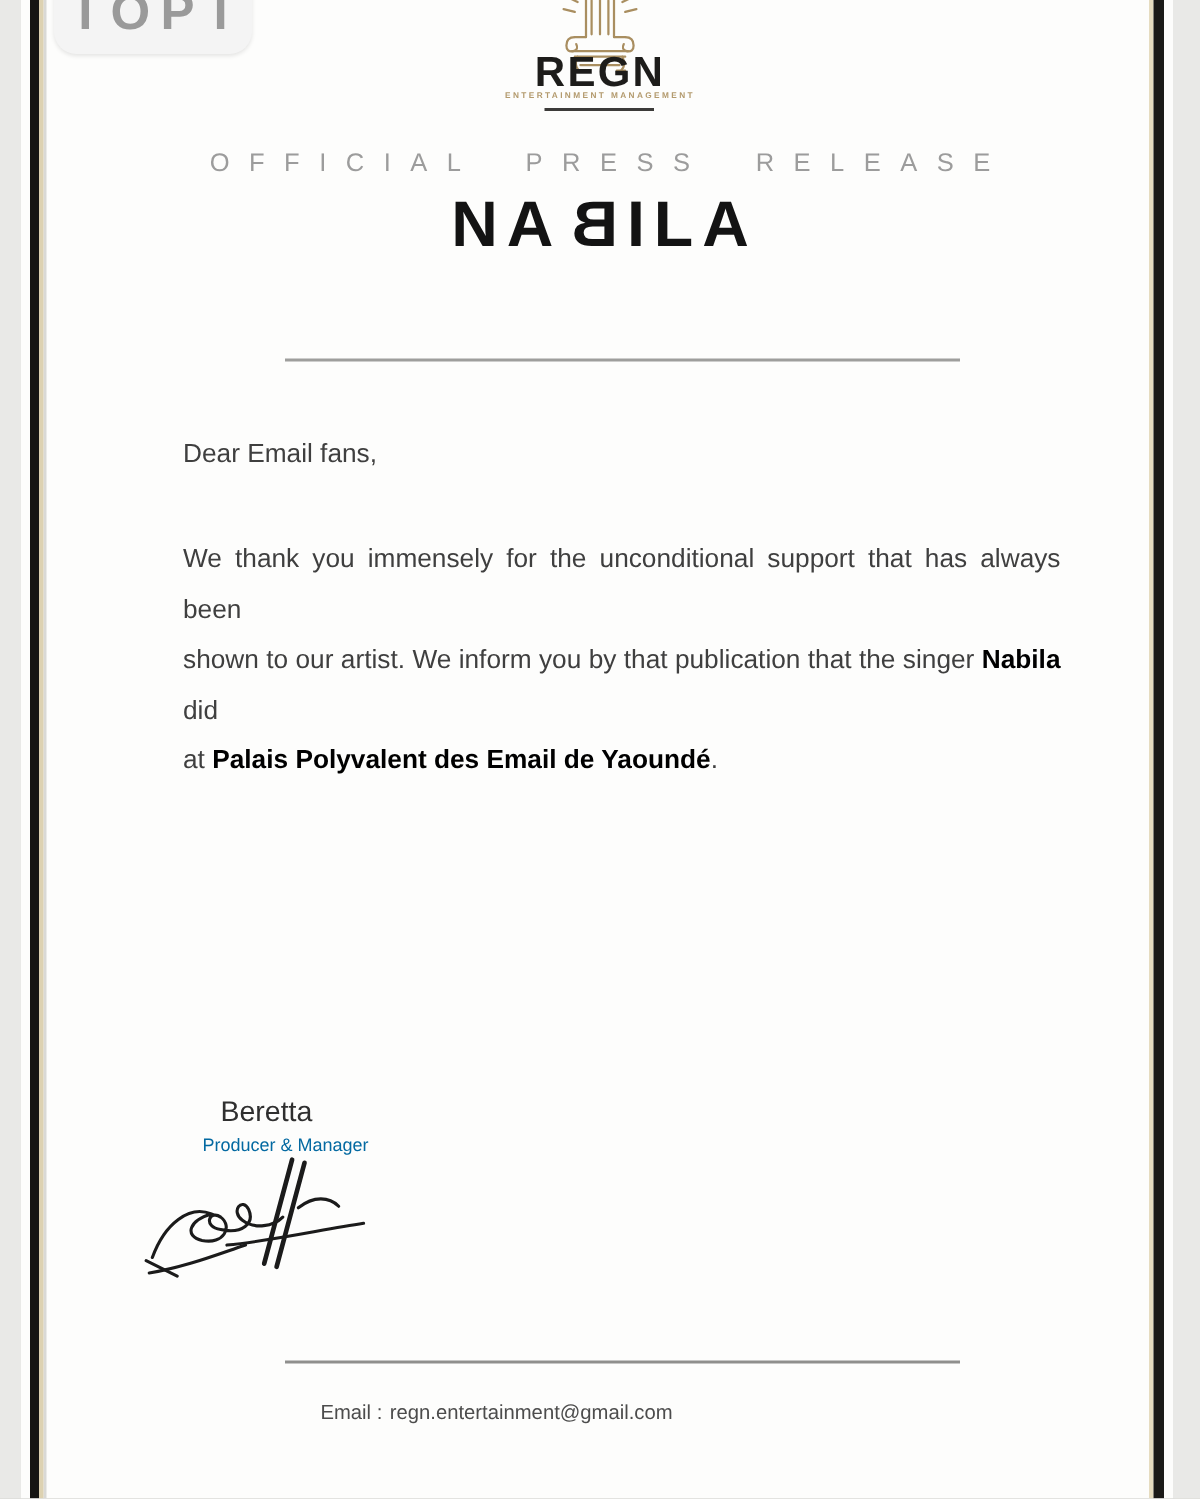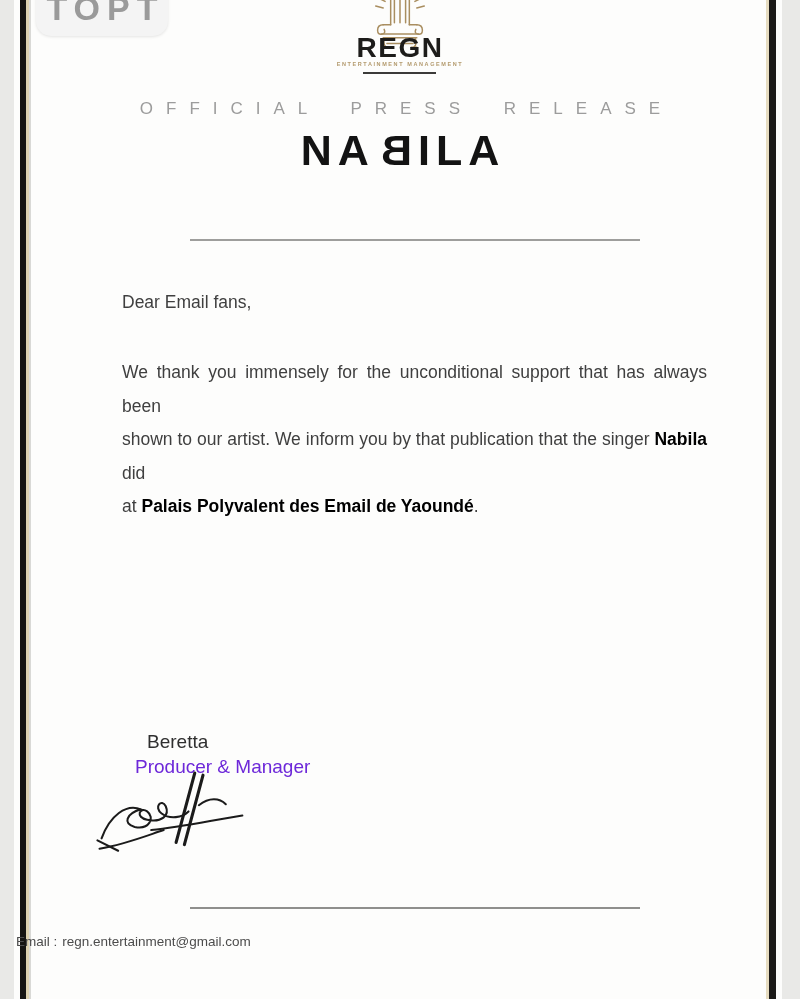--- a/index.html
+++ b/index.html
@@ -42,24 +42,24 @@
   .bodytext{color:#3f3f3f;font-size:17.5px;}
   .greeting{position:absolute;left:122px;top:292px;}
   .para{position:absolute;left:122px;width:585px;}
   .p1{top:356px;}
   .p2{top:515px;}
   .line{line-height:33.5px;white-space:nowrap;}
   .line.just{white-space:normal;text-align:justify;text-align-last:justify;}
   .b{font-weight:bold;color:#000000;}
 
   .sig-name{position:absolute;left:135px;top:731px;font-size:19px;color:#2f2f2f;margin-left:12px;}
-  .sig-title{position:absolute;left:135px;top:756px;font-size:19px;color:#6d28d9;}
+  .sig-title{position:absolute;left:135px;top:756px;font-size:12px;color:#0369a1;}
   .sig-scribble{position:absolute;left:94px;top:770px;width:158px;height:88px;}
 
-  .footer{position:absolute;left:16px;top:930px;width:662px;text-align:left;
+  .footer{position:absolute;left:0;top:930px;width:662px;text-align:center;
     font-size:13.5px;color:#4c4c4c;}
   .f-line{line-height:23px;}
   .f-label{margin-right:5px;}
 </style>
 </head>
 <body>
 
 <div class="canvas">
 
   <div class="page-bg"></div>

